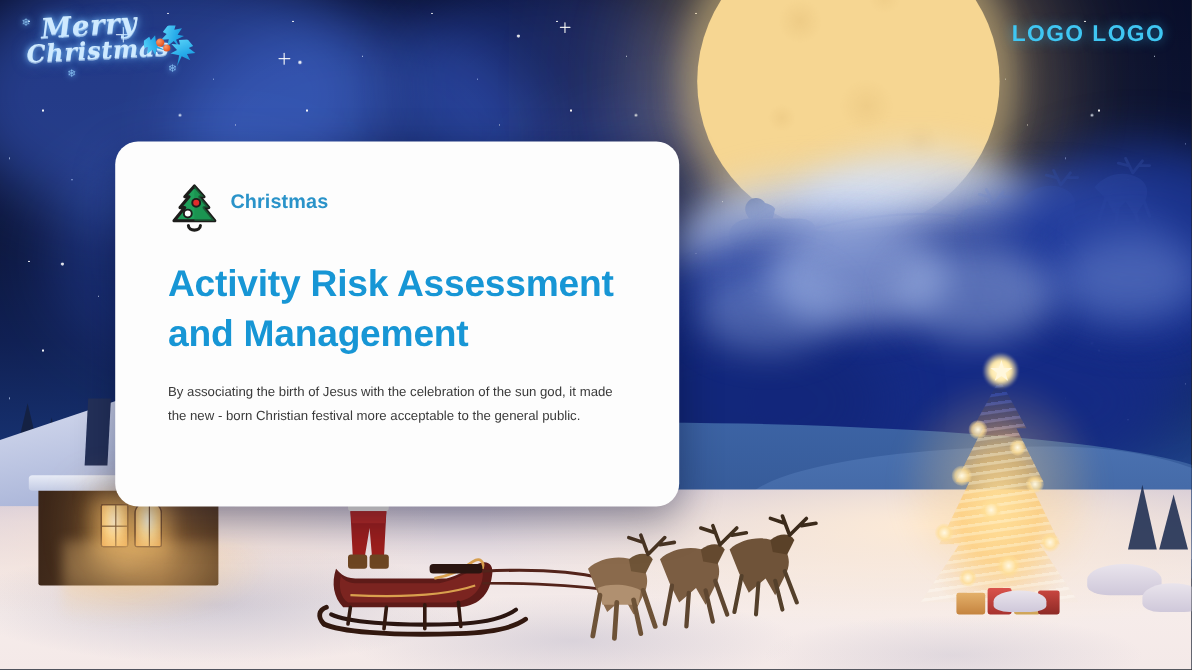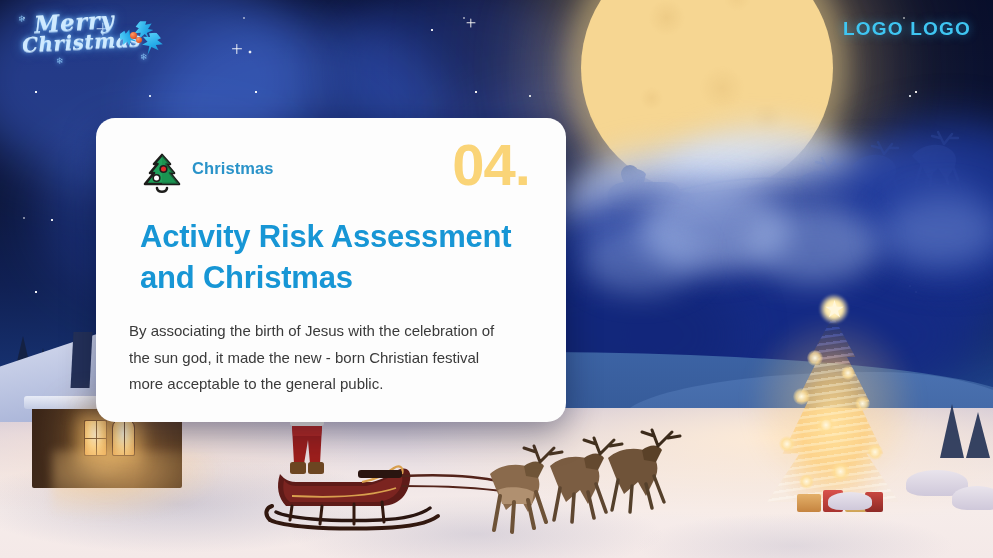--- a/index.html
+++ b/index.html
@@ -405,23 +405,23 @@
     left: 44px; top: 98px;
     width: 410px;
     font-size: 31px;
     font-weight: bold;
     line-height: 1.33;
     color: #1796d5;
     letter-spacing: -.2px;
   }
   .card-body {
     position: absolute;
-    left: 33px; top: 200px;
+    left: 44px; top: 200px;
     width: 382px;
-    font-size: 15px;
+    font-size: 11px;
     line-height: 1.78;
     color: #3a3a3a;
   }
 </style>
 </head>
 <body>
 
 <div id="slide">
 
   <div class="sky-base"></div>
@@ -623,20 +623,19 @@
             <path d="M22 3 L30 12 L26.5 12 L34 21 L30 21 L39 32 L5 32 L14 21 L10 21 L17.5 12 L14 12 Z"></path>
           </g>
           <path d="M22 3 L30 12 L26.5 12 L34 21 L30 21 L39 32 L22 32 Z" fill="#178a4a" opacity="0.55"></path>
           <circle cx="23.5" cy="17" r="3.3" fill="#e02b2b" stroke="#1d1d1b" stroke-width="1.6"></circle>
           <circle cx="16.5" cy="26" r="3.3" fill="#ffffff" stroke="#1d1d1b" stroke-width="1.6"></circle>
           <path d="M17 36 C17 41 27 41 27 36" fill="none" stroke="#1d1d1b" stroke-width="2.6" stroke-linecap="round"></path>
         </svg>
       </div>
 
       <div class="eyebrow">Christmas</div>
-      <div class="number">04.</div>
     </div>
 
-    <div class="card-title">Activity Risk Assessment and Christmas</div>
+    <div class="card-title">Activity Risk Assessment and Management</div>
     <div class="card-body">By associating the birth of Jesus with the celebration of the sun god, it made the new - born Christian festival more acceptable to the general public.</div>
   </div>
 
 </div>
 
 </body></html>

